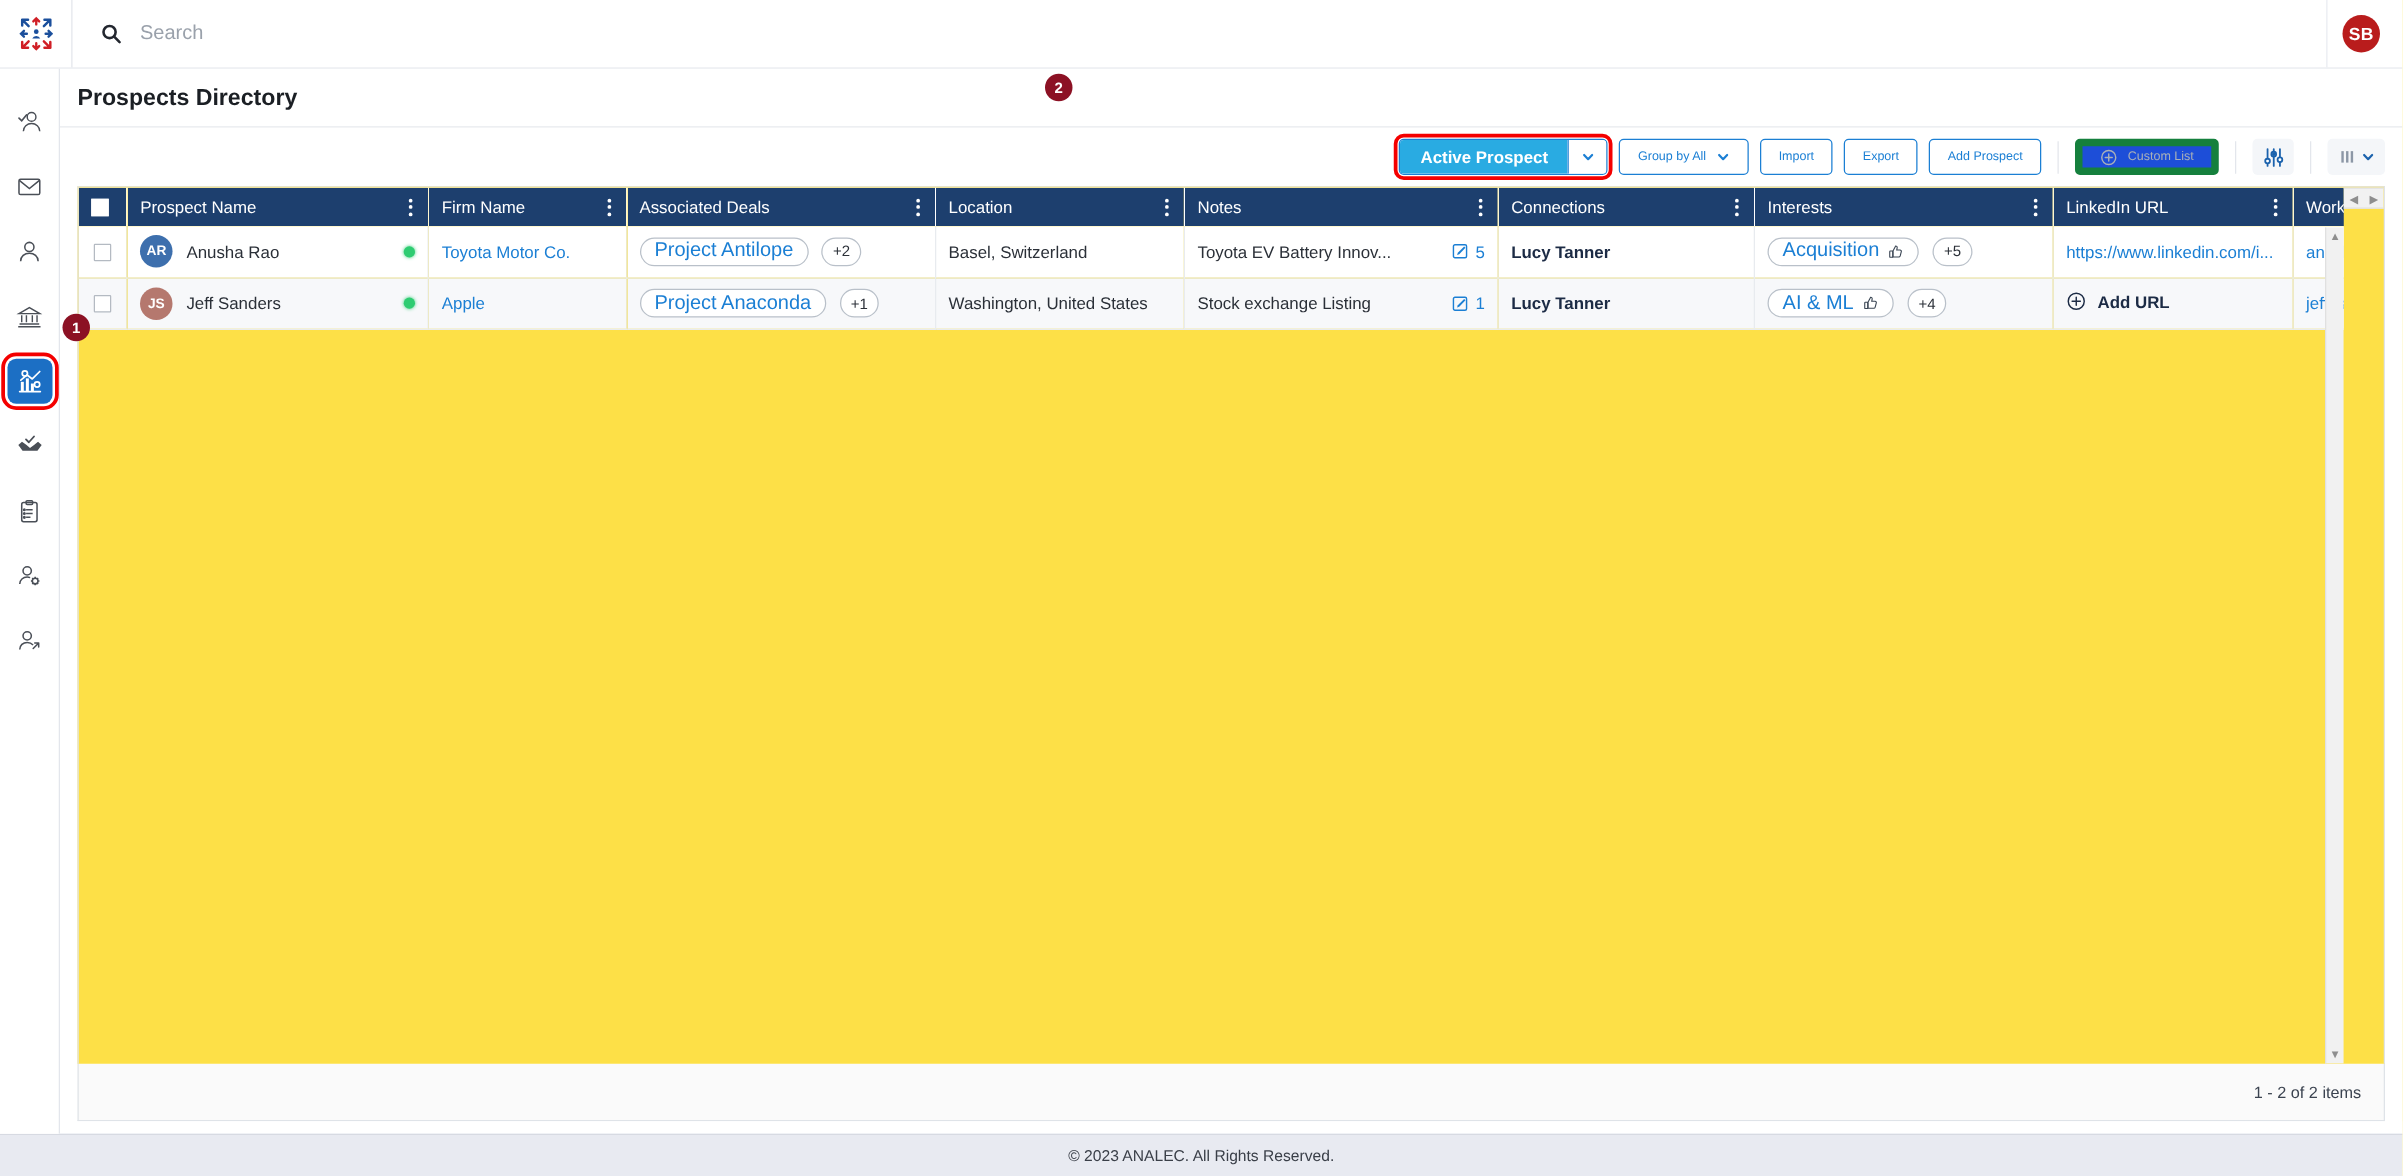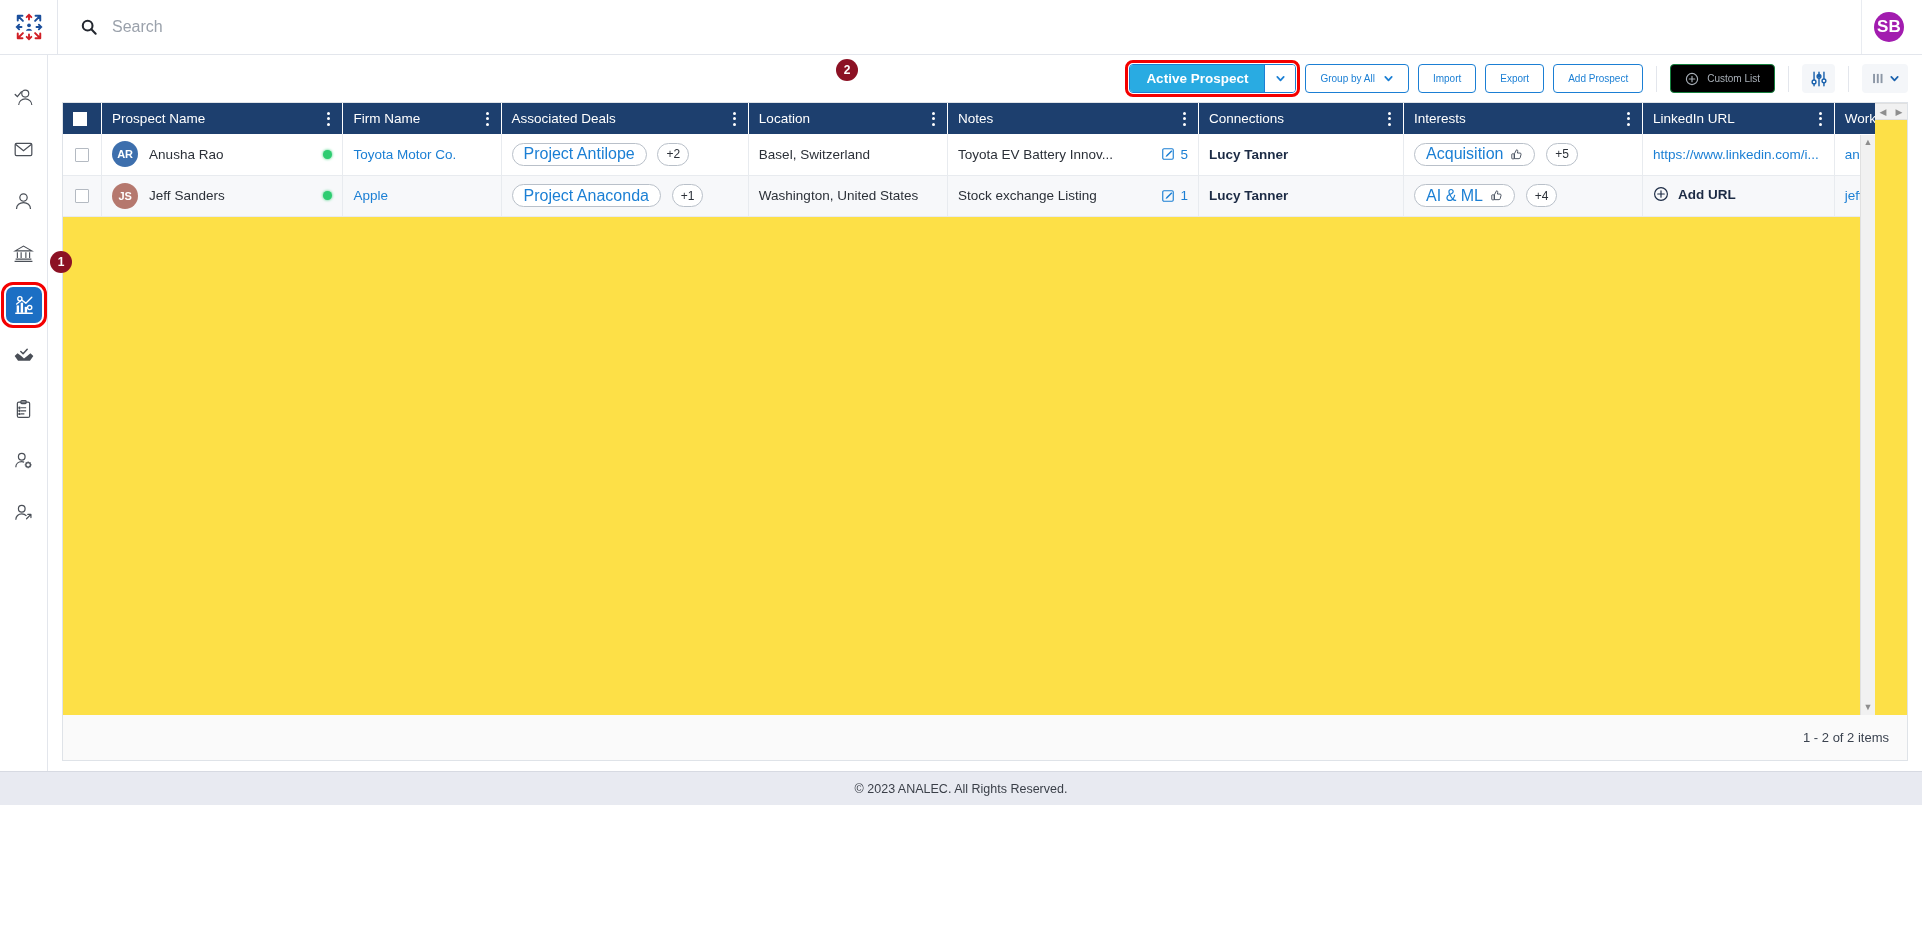--- a/index.html
+++ b/index.html
@@ -3,21 +3,21 @@
 <meta charset="utf-8">
 <style>
   * { box-sizing: border-box; }
   html, body {
     margin: 0; padding: 0;
     width: 1922px; height: 941px;
     font-family: "Liberation Sans", sans-serif;
     background: #ffffff;
     overflow: hidden;
   }
-  .app { position: relative; width: 1922px; height: 805px; display: flex; flex-direction: column; }
+  .app { position: relative; width: 1922px; height: 941px; display: flex; flex-direction: column; }
 
   
   .topbar {
     height: 55px; min-height: 55px;
     display: flex; align-items: stretch;
     background: #ffffff;
     border-bottom: 1px solid #e3e6ec;
   }
   .logo-cell {
     width: 58px; min-width: 58px;
@@ -30,22 +30,22 @@
   .search-icon { width: 18px; height: 18px; display:block; color:#23272f; }
   .search-input {
     border: none; outline: none; background: transparent;
     font-family: "Liberation Sans", sans-serif;
     font-size: 16px; color: #222; width: 420px; padding: 0;
   }
   .search-input::placeholder { color: #9aa1ab; }
   .topbar-right { display: flex; align-items: center; padding-right: 18px; padding-left: 12px; border-left: 1px solid #e9ecf1; }
   .user-avatar {
     width: 30px; height: 30px; border-radius: 50%;
-    background: #a21caf;
-    color: #fff; font-size: 17px; font-weight: bold;
+    background: #b91c1c;
+    color: #fff; font-size: 14px; font-weight: bold;
     display: flex; align-items: center; justify-content: center;
     letter-spacing: .3px;
   }
 
   
   .body-row { flex: 1; display: flex; min-height: 0; }
 
   
   .sidebar {
     width: 48px; min-width: 48px;
@@ -118,21 +118,21 @@
   .split-main {
     background: #29abe2; color: #fff; font-size: 13.5px; font-weight: bold;
     display: flex; align-items: center; padding: 0 16px; white-space: nowrap;
   }
   .split-caret {
     background: #fff; color: #1b7fd4; width: 31px;
     display: flex; align-items: center; justify-content: center;
     border-left: 1px solid #1b7fd4;
   }
   .btn.disabled {
-    border: 1px solid #15803d; color: #a9b0b8; background: #000000; cursor: default;
+    border: 6px solid #15803d; color: #a9b0b8; background: #1d4ed8; cursor: default;
   }
   .sep { width: 1px; height: 26px; background: #e3e6ec; margin: 0 4px; }
   .icon-btn {
     width: 33px; height: 29px; border-radius: 4px; background: #f4f6f9;
     display: flex; align-items: center; justify-content: center;
     color: #1b62ad; cursor: pointer; border: none;
   }
   .icon-btn.wide { width: 46px; gap: 3px; }
   .caret { width: 11px; height: 11px; }
 
@@ -369,20 +369,23 @@
         <svg width="21" height="21" viewBox="0 0 24 24" fill="none" stroke="currentColor" stroke-width="1.4">
           <circle cx="10" cy="6.5" r="3.8"></circle>
           <path d="M3.2 19c0-3.8 3-6.5 6.8-6.5 2.2 0 4.1.9 5.4 2.3"></path>
           <path d="M15.5 18 L20.5 13 M20.5 13 h-3.6 M20.5 13 v3.6" stroke-linecap="round" stroke-linejoin="round"></path>
         </svg>
       </div>
     </div>
 
     <div class="main">
 
+      <div class="page-head">
+        <div class="page-title">Prospects Directory</div>
+      </div>
 
       <div class="toolbar">
 
         <div class="split-btn highlight">
           <div class="split-main">Active Prospect</div>
           <div class="split-caret">
             <svg class="caret" viewBox="0 0 12 12" fill="none" stroke="currentColor" stroke-width="1.9">
               <path d="M2.5 4.3 L6 8 L9.5 4.3" stroke-linecap="round" stroke-linejoin="round"></path>
             </svg>
           </div>

